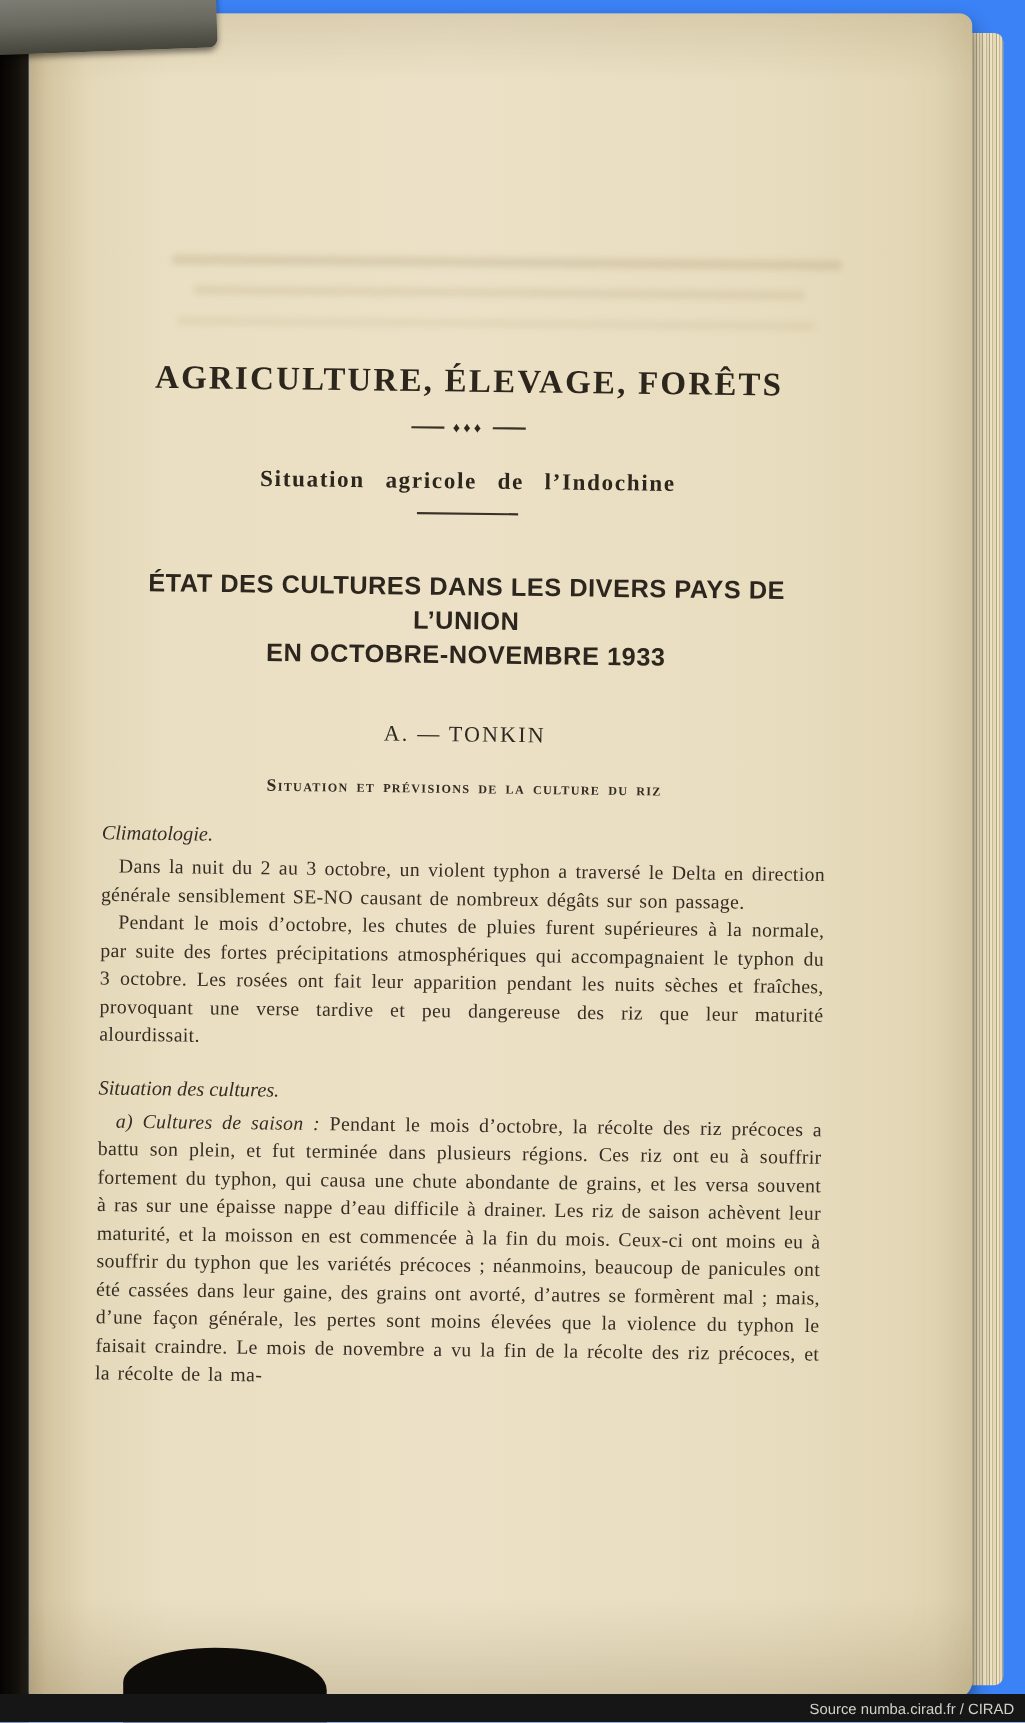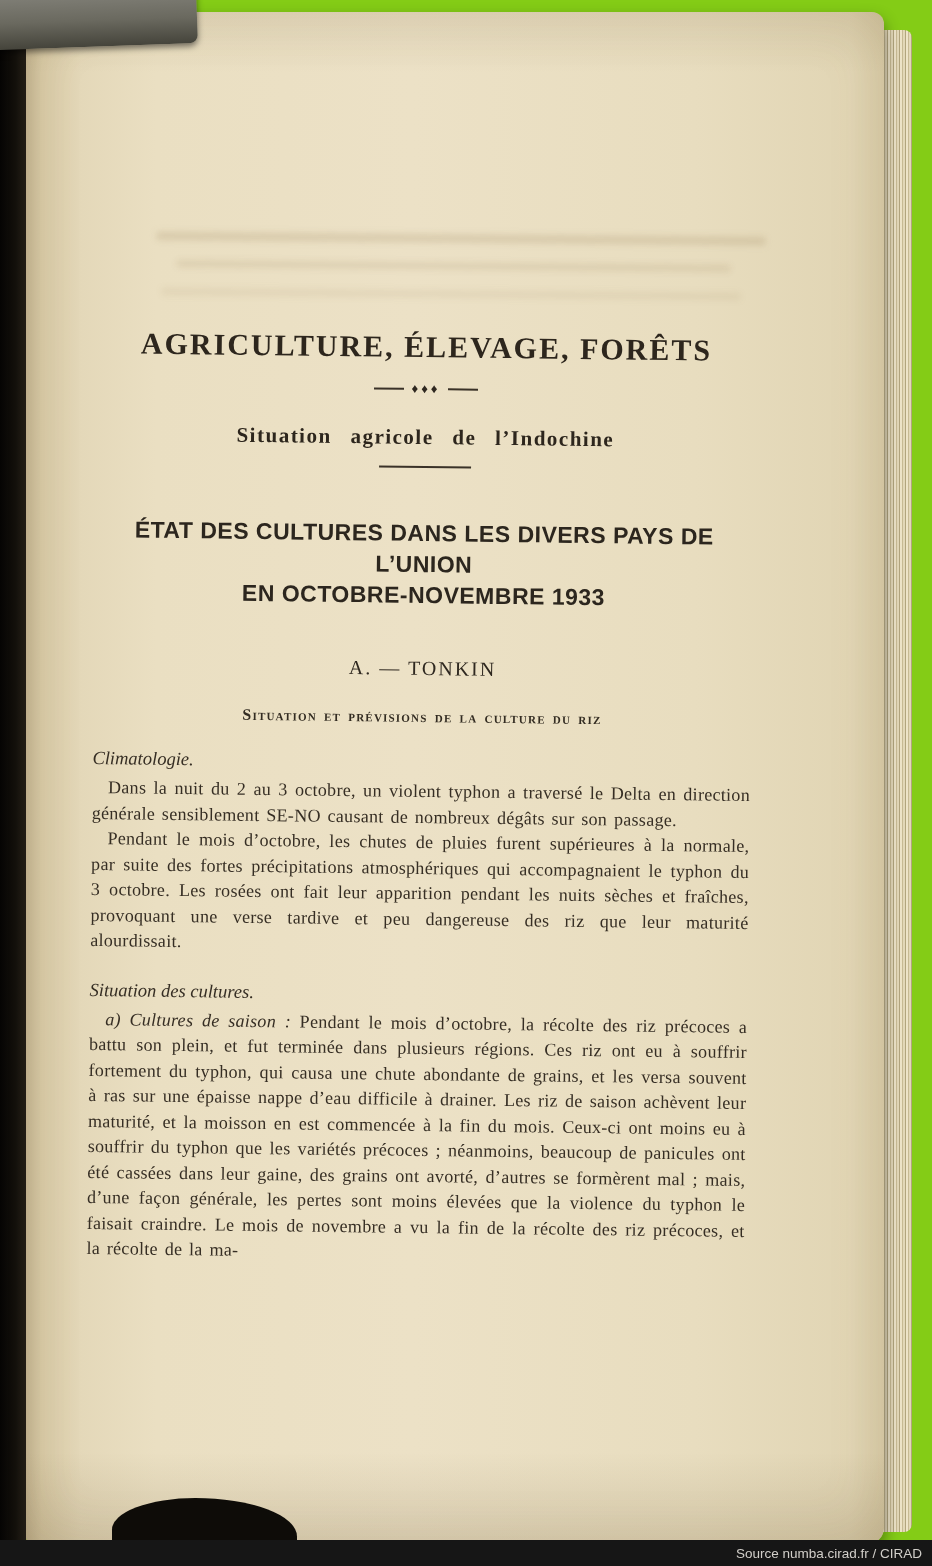--- a/index.html
+++ b/index.html
@@ -1,18 +1,18 @@
 <!DOCTYPE html>
 <html><head>
 <meta charset="utf-8">
 <style>
   html,body { margin:0; padding:0; background:#ffffff; }
   .scene {
     position:relative; width:932px; height:1566px; overflow:hidden;
-    background:#84cc16;
+    background:#3b82f6;
     font-family:"Liberation Serif", serif;
   }
   
   .spine {
     position:absolute; left:0; top:0; width:26px; height:1566px; z-index:2;
     background:linear-gradient(90deg,#050403 0%,#14110c 60%,#2b251b 100%);
   }
   
   .cover-top {
     position:absolute; left:-4px; top:-8px; width:200px; height:58px; z-index:4;

